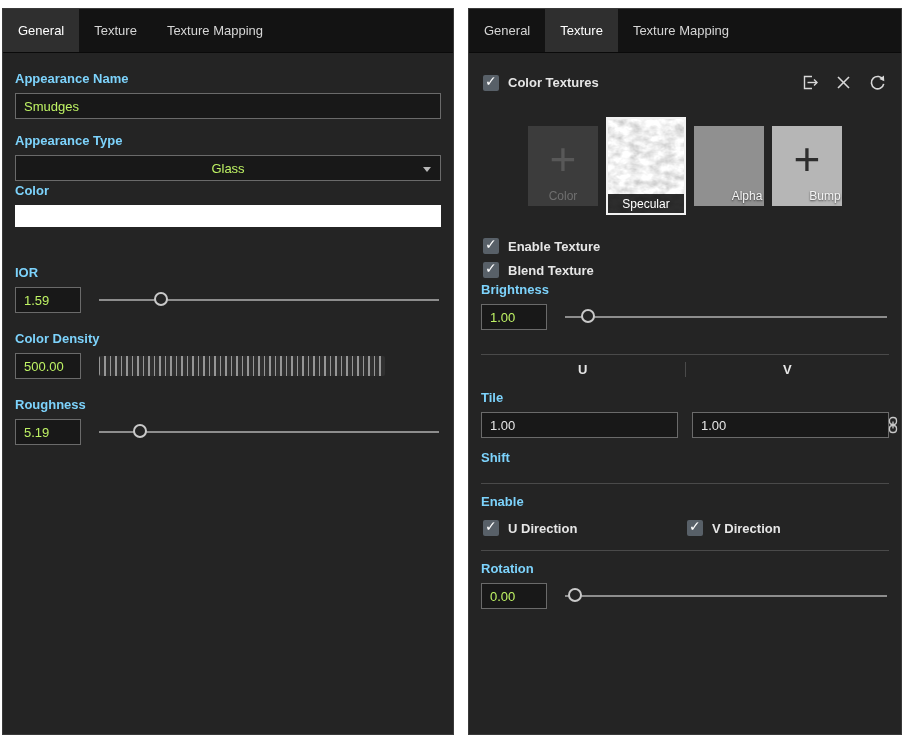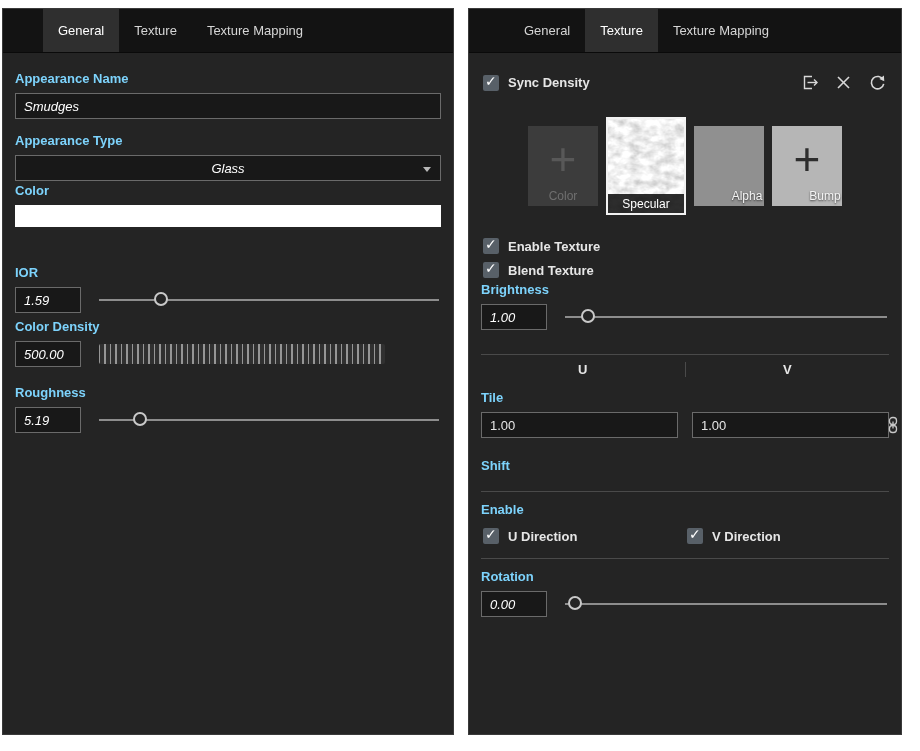--- a/index.html
+++ b/index.html
@@ -6,31 +6,31 @@
   html,body { margin:0; padding:0; }
   body {
     width:920px; height:751px; background:#ffffff; position:relative;
     font-family:"Liberation Sans","DejaVu Sans",sans-serif; font-size:13px;
     overflow:hidden; color:#e6e6e6;
   }
   .panel { position:absolute; top:8px; background:#242424; border:1px solid #3a3a3a; }
   .panel.left  { left:2px;   width:452px; height:727px; }
   .panel.right { left:468px; width:434px; height:727px; }
 
-  .tabbar { display:flex; background:#131313; height:44px; border-bottom:1px solid #0a0a0a;padding-left:40px; }
+  .tabbar { display:flex; background:#131313; height:44px; border-bottom:1px solid #0a0a0a; }
   .tab { padding:0 15px; display:flex; align-items:center; color:#d6d6d6; cursor:pointer; }
   .tab.active { background:#2f2f2f; color:#ffffff; }
 
   .content { padding:4px 12px 0 12px; position:relative; }
 
   .field-label { font-weight:600; color:#7dd3fc; margin:14px 0 7px 0; }
 
   .text-input, .num-input, .dropdown {
     background:#181818; border:1px solid #6a6a6a; height:26px;
-    display:flex; align-items:center; padding:0 8px; color:#ffffff;font-style:italic;
+    display:flex; align-items:center; padding:0 8px; color:#bef264;
   }
   .text-input { width:100%; }
   .num-input  { width:66px; flex:0 0 66px; }
   .dropdown   { width:100%; justify-content:center; position:relative; }
   .caret { position:absolute; right:9px; top:11px; width:0; height:0;
            border-left:4px solid transparent; border-right:4px solid transparent;
            border-top:5px solid #b8b8b8; }
 
   .check-row { display:flex; align-items:center; gap:9px; margin:12px 0 10px 2px; }
   .checkbox { width:16px; height:16px; background:#586068; border-radius:2px;
@@ -111,21 +111,21 @@
 
     <div class="field-label" style="margin-top:38px">IOR</div>
     <div class="slider-row">
       <div class="num-input">1.59</div>
       <div class="slider">
         <div class="track"></div>
         <div class="thumb" style="left:calc(18% - 7px)"></div>
       </div>
     </div>
 
-    <div class="field-label" style="margin-top:6px">Color Density</div>
+    <div class="field-label" style="margin-top:18px">Color Density</div>
     <div class="slider-row">
       <div class="num-input">500.00</div>
       <div class="density-bar"></div>
     </div>
 
     <div class="field-label" style="margin-top:18px">Roughness</div>
     <div class="slider-row">
       <div class="num-input">5.19</div>
       <div class="slider">
         <div class="track"></div>
@@ -138,21 +138,21 @@
 <div class="panel right">
   <div class="tabbar">
     <div class="tab">General</div>
     <div class="tab active">Texture</div>
     <div class="tab">Texture Mapping</div>
   </div>
   <div class="content">
 
     <div class="sync-row">
       <div class="checkbox"></div>
-      <span class="label">Sync Density</span>
+      <span class="label">Color Textures</span>
       <div class="icon-group">
         <svg width="19" height="19" viewBox="0 0 19 19">
           <path d="M12 3.5 H4.5 V15.5 H12" fill="none" stroke="#d8d8d8" stroke-width="1.4"></path>
           <line x1="7.5" y1="9.5" x2="17" y2="9.5" stroke="#d8d8d8" stroke-width="1.4"></line>
           <polyline points="14,6.5 17,9.5 14,12.5" fill="none" stroke="#d8d8d8" stroke-width="1.4"></polyline>
         </svg>
         <svg width="15" height="15" viewBox="0 0 15 15">
           <line x1="2" y1="2" x2="13" y2="13" stroke="#d8d8d8" stroke-width="1.6"></line>
           <line x1="13" y1="2" x2="2" y2="13" stroke="#d8d8d8" stroke-width="1.6"></line>
         </svg>
@@ -216,21 +216,21 @@
       <div class="uv-input">1.00</div>
       <div class="link-wrap">
         <svg width="14" height="18" viewBox="0 0 14 18">
           <rect x="3.5" y="1.5" width="7" height="7" rx="3" fill="none" stroke="#c8c8c8" stroke-width="1.3"></rect>
           <rect x="3.5" y="9.5" width="7" height="7" rx="3" fill="none" stroke="#c8c8c8" stroke-width="1.3"></rect>
           <line x1="7" y1="5.5" x2="7" y2="12.5" stroke="#c8c8c8" stroke-width="1.3"></line>
         </svg>
       </div>
     </div>
 
-    <div class="field-label" style="margin-top:20px">Shift</div>
+    <div class="field-label" style="margin-top:12px">Shift</div>
 
     <div class="divider" style="margin-top:18px"></div>
 
     <div class="field-label" style="margin-top:10px">Enable</div>
     <div class="repeat-row">
       <div class="check-row">
         <div class="checkbox"></div>
         <span style="font-weight:600">U Direction</span>
       </div>
       <div class="check-row">

